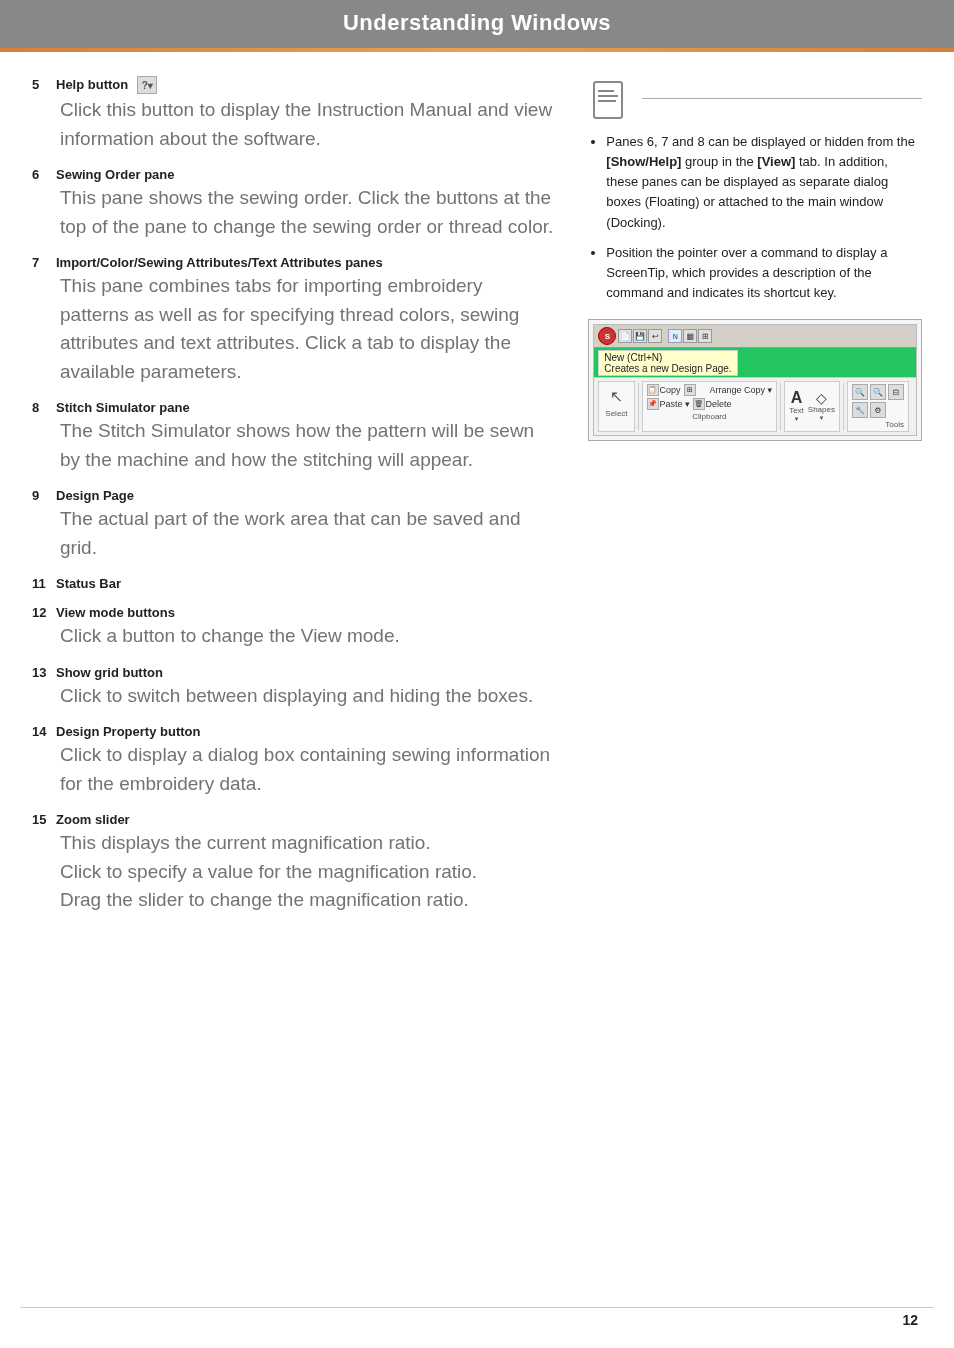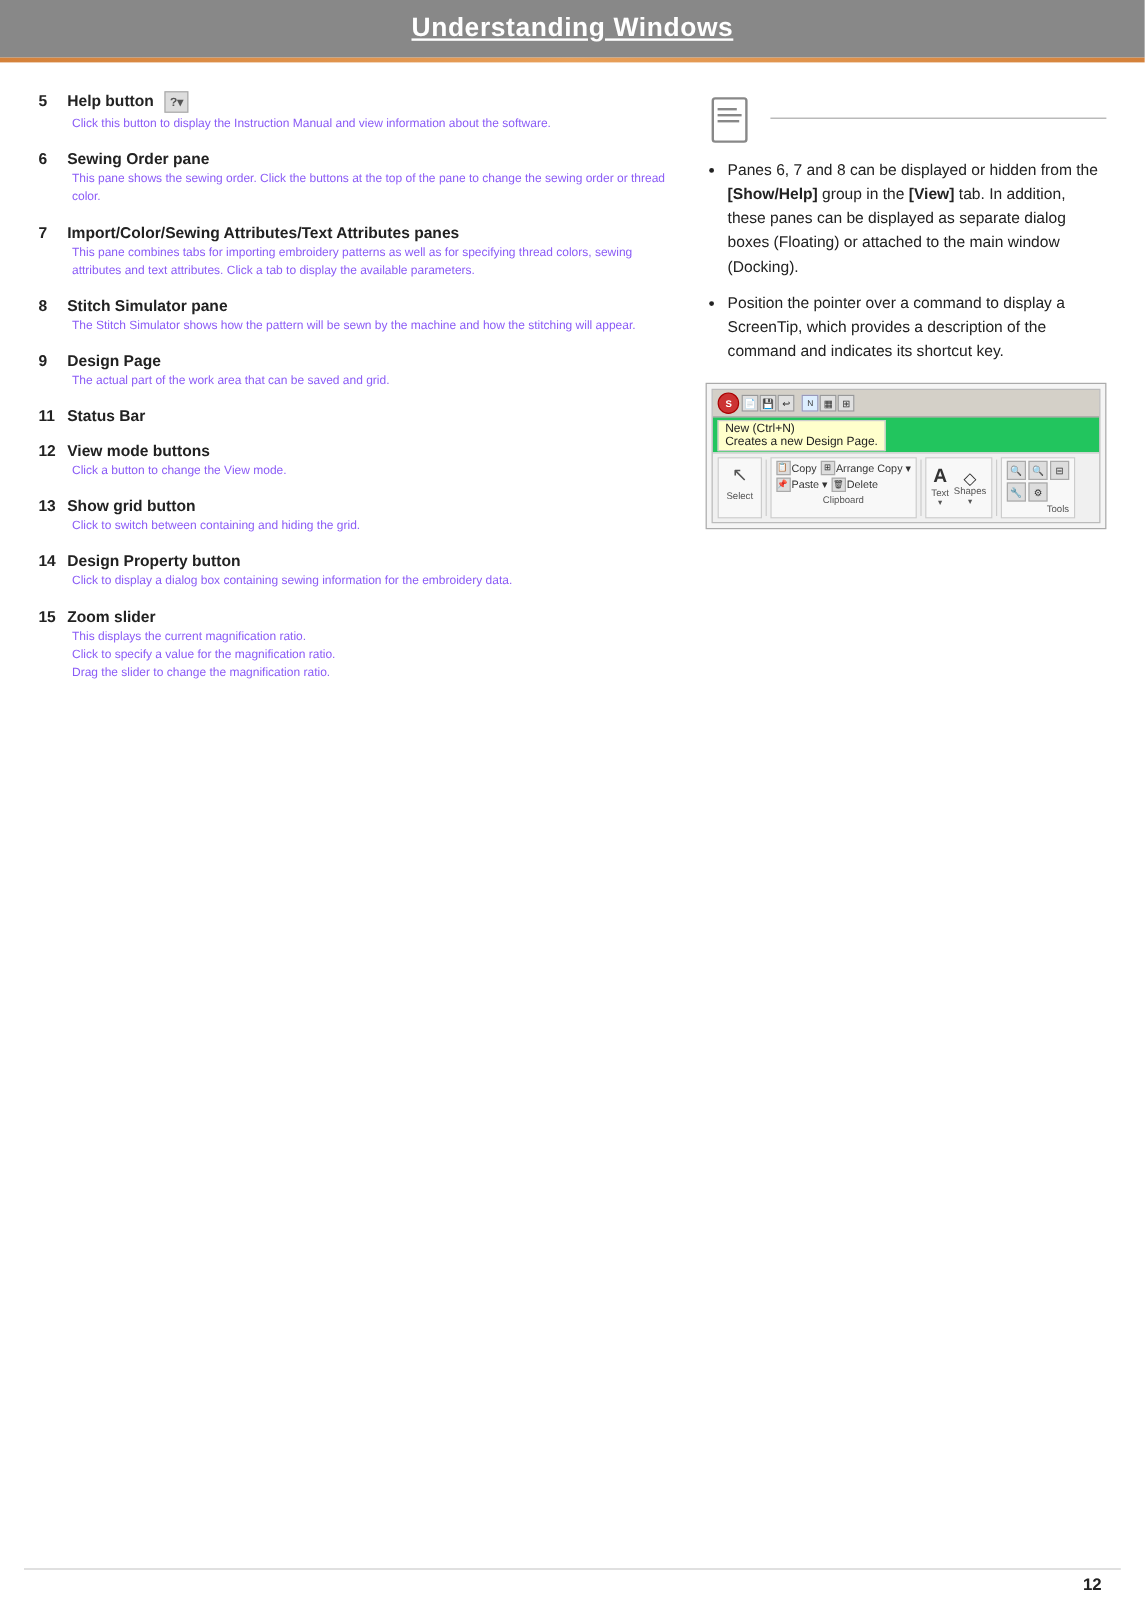--- a/index.html
+++ b/index.html
@@ -16,21 +16,20 @@
     .page-header {
       background: #888;
       text-align: center;
       padding: 10px 0 12px 0;
     }
     .page-header h1 {
       color: #fff;
       font-size: 22px;
       font-weight: bold;
       letter-spacing: 0.5px;
-      text-decoration: underline;
     }
 
     .orange-bar {
       height: 4px;
       background: linear-gradient(to right, #d4813a, #e8a05a, #d4813a);
       margin-bottom: 0;
     }
 
     .content-area {
       display: flex;
@@ -65,23 +64,23 @@
     }
 
     .section-number {
       font-weight: bold;
       min-width: 18px;
       display: inline-block;
     }
 
     .section-body {
       padding-left: 28px;
-      font-size: 10px;
+      font-size: 19px;
       line-height: 1.5;
-      color: #8b5cf6;
+      color: #737373;
     }
 
     .bold-bracket {
       font-weight: bold;
     }
 
     .note-icon {
       width: 44px;
       height: 44px;
       flex-shrink: 0;
@@ -219,21 +218,21 @@
         <span>View mode buttons</span>
       </div>
       <div class="section-body">Click a button to change the View mode.</div>
     </div>
 
     <div class="section">
       <div class="section-title">
         <span class="section-number">13</span>
         <span>Show grid button</span>
       </div>
-      <div class="section-body">Click to switch between containing and hiding the grid.</div>
+      <div class="section-body">Click to switch between displaying and hiding the boxes.</div>
     </div>
 
     <div class="section">
       <div class="section-title">
         <span class="section-number">14</span>
         <span>Design Property button</span>
       </div>
       <div class="section-body">Click to display a dialog box containing sewing information for the embroidery data.</div>
     </div>
 
@@ -313,21 +312,21 @@
           </div>
 
           <div style="width:1px;background:#ccc;margin:2px 0;"></div>
 
           <div style="display:flex;flex-direction:column;border:1px solid #ccc;padding:2px 4px;background:#f8f8f8;">
             <div style="display:flex;gap:3px;align-items:center;margin-bottom:2px;">
               <div style="font-size:9px;color:#333;display:flex;align-items:center;gap:1px;">
                 <div style="width:12px;height:12px;background:#ddd;border:1px solid #aaa;font-size:7px;display:flex;align-items:center;justify-content:center;">📋</div>
                 <span>Copy</span>
               </div>
-              <div style="font-size:9px;color:#333;display:flex;align-items:center;gap:1px;">
+              <div style="font-size:9px;color:#333;display:flex;align-items:center;gap:14px;">
                 <div style="width:12px;height:12px;background:#ddd;border:1px solid #aaa;font-size:7px;display:flex;align-items:center;justify-content:center;">⊞</div>
                 <span>Arrange Copy ▾</span>
               </div>
             </div>
             <div style="display:flex;gap:3px;align-items:center;">
               <div style="font-size:9px;color:#333;display:flex;align-items:center;gap:1px;">
                 <div style="width:12px;height:12px;background:#ddd;border:1px solid #aaa;font-size:7px;display:flex;align-items:center;justify-content:center;">📌</div>
                 <span>Paste ▾</span>
               </div>
               <div style="font-size:9px;color:#333;display:flex;align-items:center;gap:1px;">

